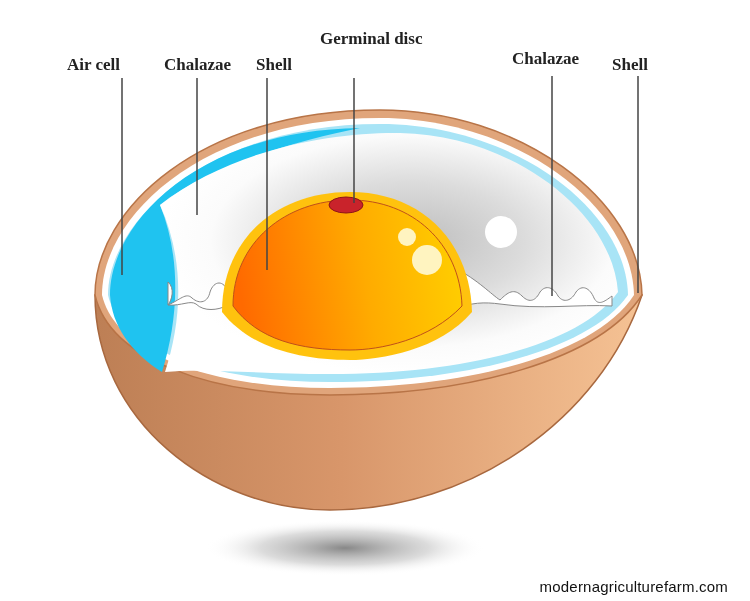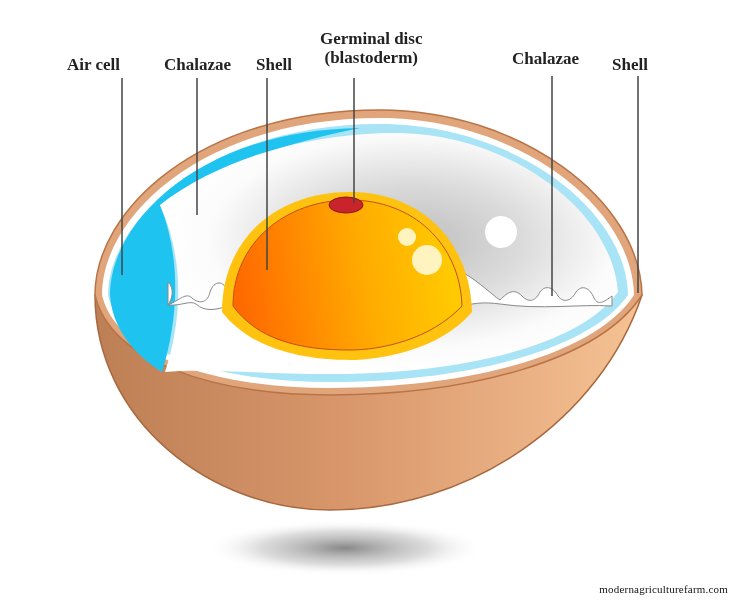--- a/index.html
+++ b/index.html
@@ -3,22 +3,22 @@
   <meta charset="utf-8">
   <style>
     html, body { margin: 0; padding: 0; background: #ffffff; }
     body { width: 750px; height: 601px; position: relative; overflow: hidden; font-family: "Liberation Sans", sans-serif; }
     .canvas { position: absolute; left: 0; top: 0; width: 750px; height: 601px; }
     .label {
       position: absolute; font-family: Liberation Serif, serif; font-weight: bold;
       font-size: 17px; color: #222222; white-space: nowrap; line-height: 19px; text-align: center;
     }
     .watermark {
-      position: absolute; right: 22px; bottom: 6px; font-family: Liberation Serif, serif;
-      font-size: 11px; color: #111111; letter-spacing: 0.2px;
+      position: absolute; right: 22px; bottom: 6px; font-family: Liberation Sans, sans-serif;
+      font-size: 15px; color: #111111; letter-spacing: 0.2px;
     }
   </style>
 </head>
 <body>
 
 <div class="canvas">
   <svg width="750" height="601" viewBox="0 0 750 601" xmlns="http://www.w3.org/2000/svg">
     <defs>
       <radialGradient id="shadowGrad" cx="50%" cy="50%" r="50%">
         <stop offset="0%" stop-color="#7a7a7a" stop-opacity="0.9"></stop>
@@ -80,19 +80,18 @@
       <line x1="552" y1="76" x2="552" y2="296"></line>
       <line x1="638" y1="76" x2="638" y2="293"></line>
     </g>
   </svg>
 
   <div class="label" style="left:67px; top:55px;">Air cell</div>
   <div class="label" style="left:164px; top:55px;">Chalazae</div>
   <div class="label" style="left:256px; top:55px;">Shell</div>
   <div class="label" style="left:320px; top:29px;">
     <div>Germinal disc</div>
-    <div>(blastoderm)</div>
   </div>
   <div class="label" style="left:512px; top:49px;">Chalazae</div>
   <div class="label" style="left:612px; top:55px;">Shell</div>
 
   <div class="watermark">modernagriculturefarm.com</div>
 </div>
 
 </body></html>

